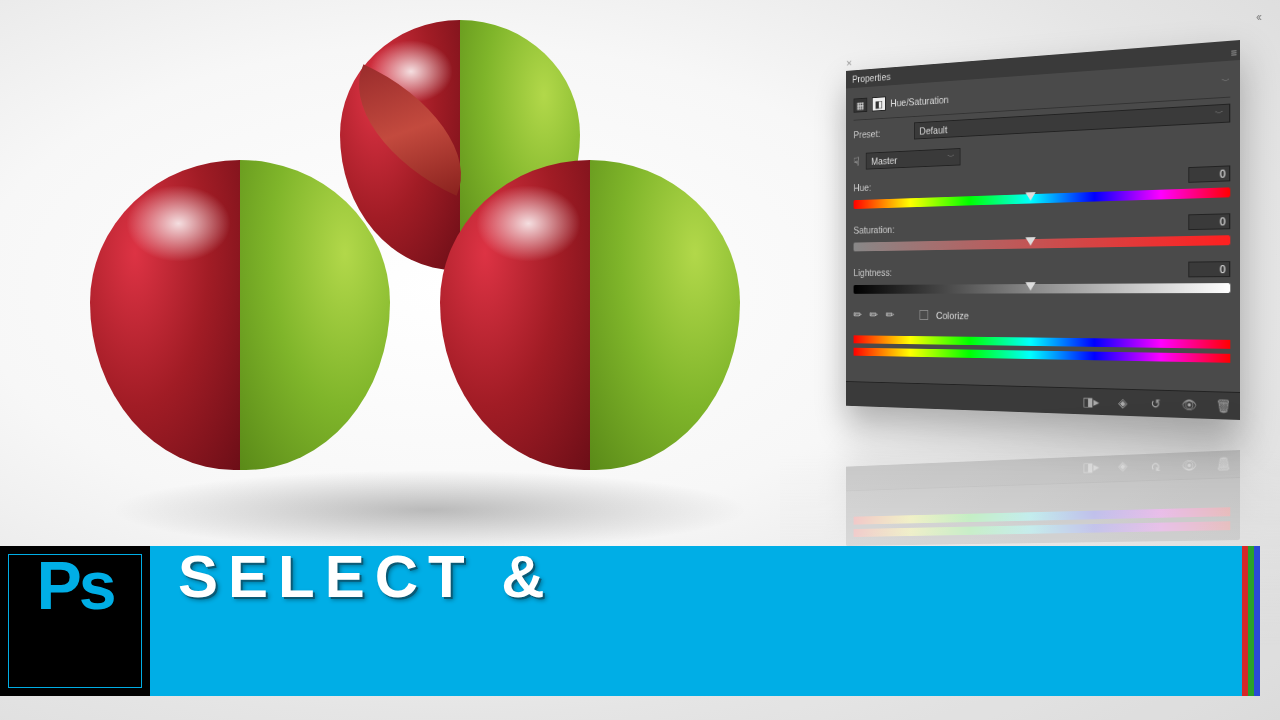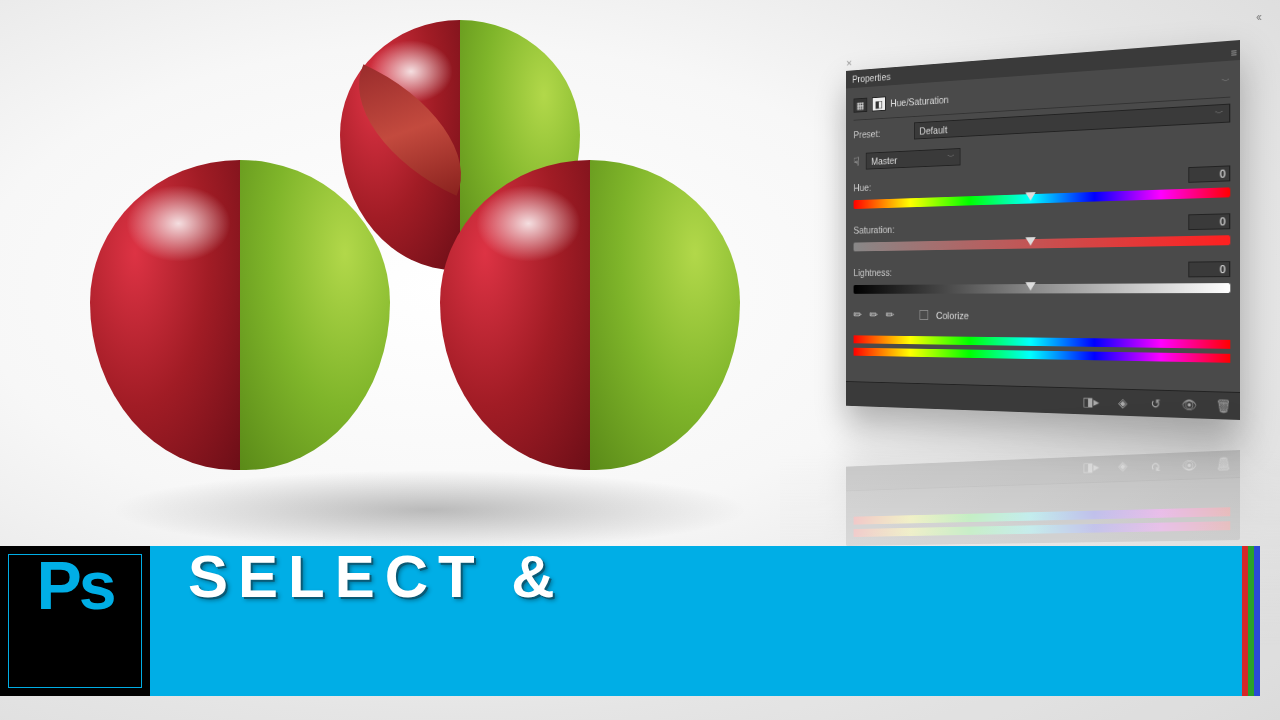--- a/index.html
+++ b/index.html
@@ -233,21 +233,20 @@
     flex-direction:column;
     justify-content:flex-start;
     padding-left:28px;
     font-family: Arial, sans-serif;
     font-weight:700;
     color:#fff;
     font-size:60px;
     line-height:1.02;
     letter-spacing:10px;
     text-shadow: 2px 2px 0 #0a5a75, 3px 3px 4px rgba(0,0,0,0.35);
-    margin-left: 10px;
   }
   .banner-stripes {
     width:18px;
     display:flex;
     flex-direction:row;
   }
   .stripe { flex:1; }
   .stripe.r{background:#d62828;}
   .stripe.g{background:#2aa12a;}
   .stripe.b{background:#2a4ad6;}

